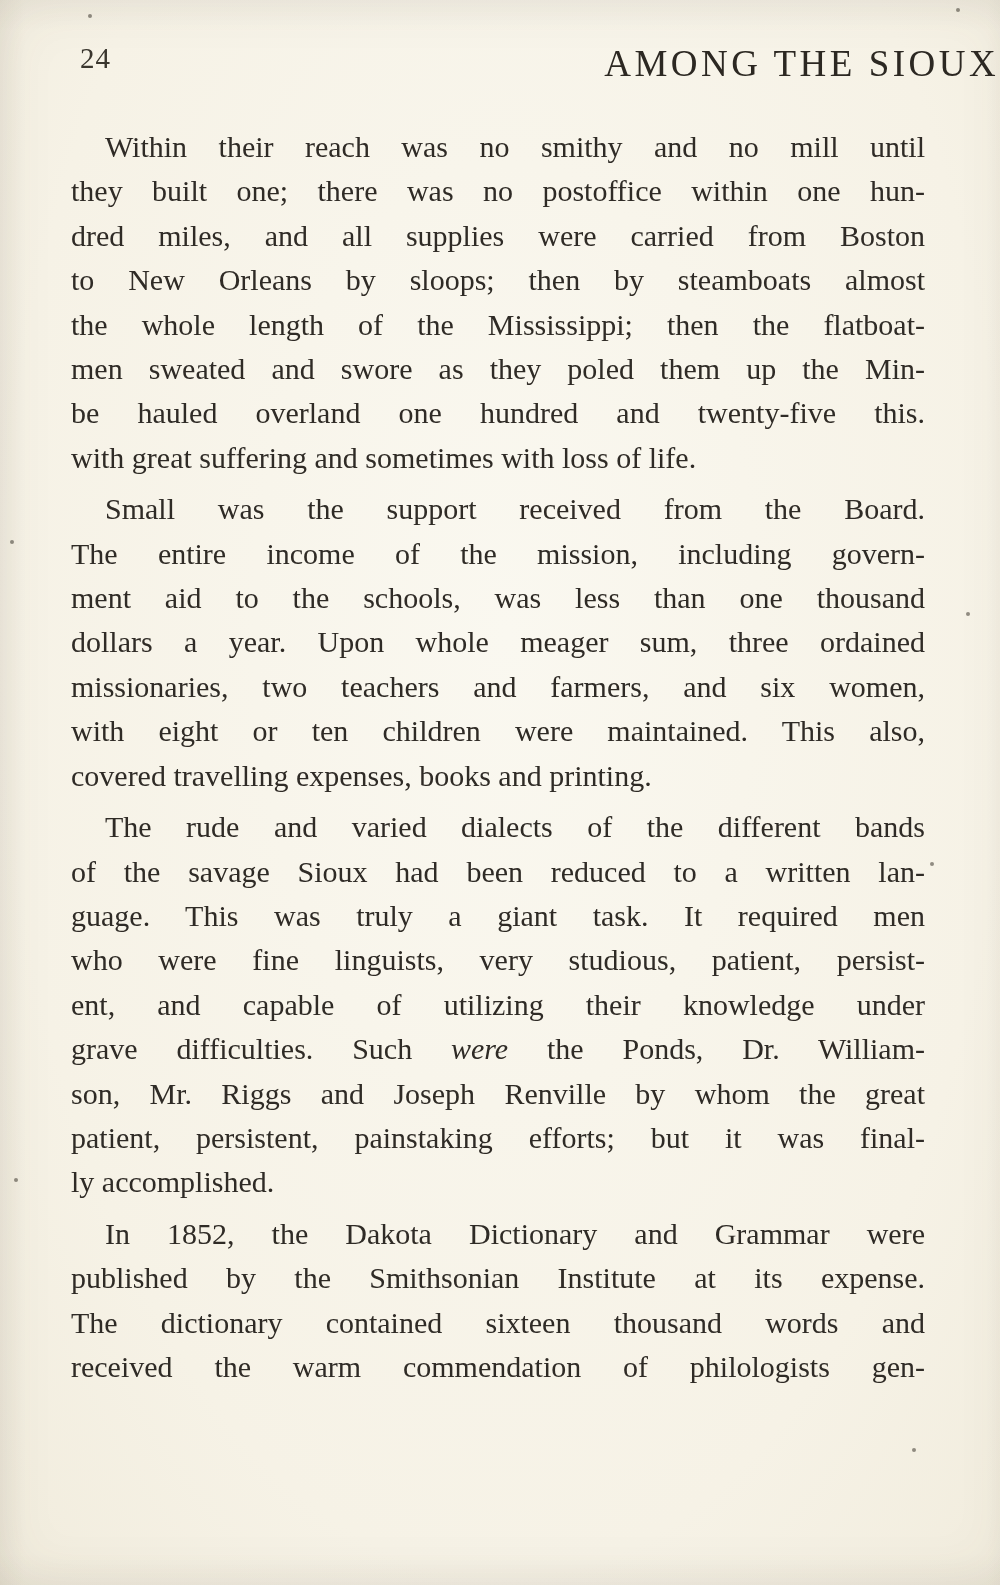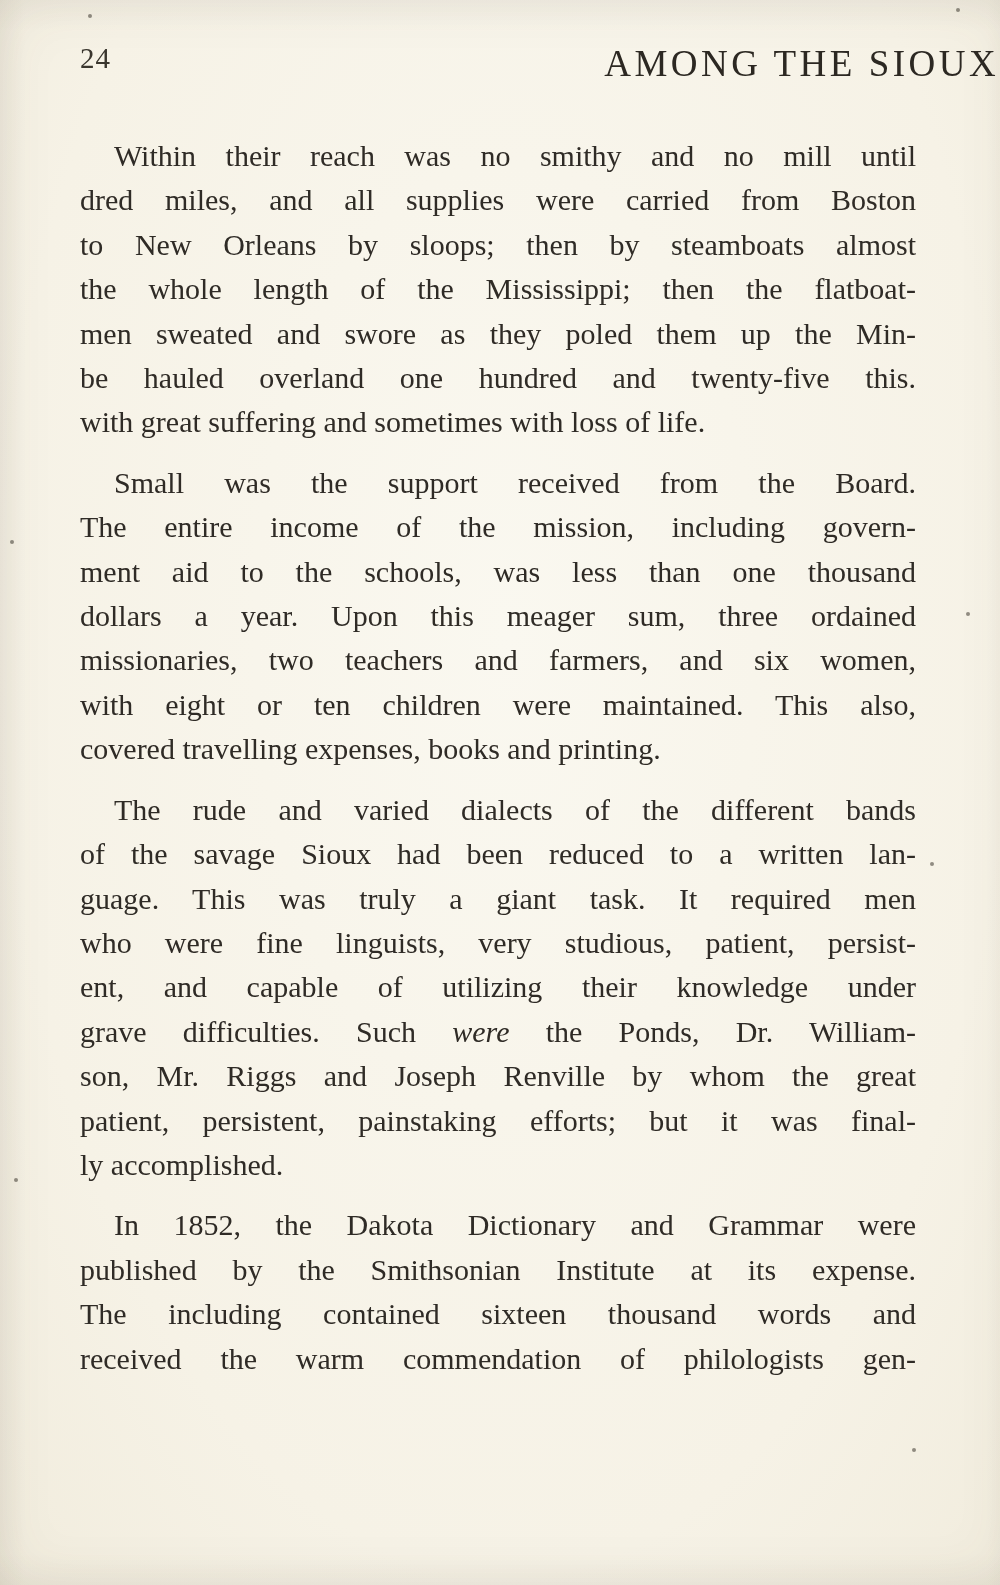--- a/index.html
+++ b/index.html
@@ -44,21 +44,21 @@
     letter-spacing: 3.5px;
     color: #2c2822;
   }
   .body {
     position: absolute;
     left: 64px;
     right: 80px;
     top: 118px;
   }
   .paragraph {
-    margin: 16px;
+    margin: 7px;
   }
   .line {
     font-size: 30px;
     line-height: 44.4px;
     text-align: justify;
     text-align-last: justify;
     color: #2f2b26;
   }
   .line.indent {
     text-indent: 34px;
@@ -80,51 +80,52 @@
 <body>
 
 <div class="page">
   <div class="header">
     <span class="page-number">24</span>
     <div class="running-title">AMONG THE SIOUX.</div>
   </div>
   <div class="body">
       <div class="paragraph">
         <div class="line indent">Within their reach was no smithy and no mill until</div>
+        <div class="line">they built one; there was no postoffice within one hun-</div>
         <div class="line">dred miles, and all supplies were carried from Boston</div>
         <div class="line">to New Orleans by sloops; then by steamboats almost</div>
         <div class="line">the whole length of the Mississippi; then the flatboat-</div>
         <div class="line">men sweated and swore as they poled them up the Min-</div>
         <div class="line">be hauled overland one hundred and twenty-five this.</div>
         <div class="line last">with great suffering and sometimes with loss of life.</div>
       </div>
       <div class="paragraph">
         <div class="line indent">Small was the support received from the Board.</div>
         <div class="line">The entire income of the mission, including govern-</div>
         <div class="line">ment aid to the schools, was less than one thousand</div>
-        <div class="line">dollars a year. Upon this meager sum, three ordained</div>
+        <div class="line">dollars a year. Upon whole meager sum, three ordained</div>
         <div class="line">missionaries, two teachers and farmers, and six women,</div>
         <div class="line">with eight or ten children were maintained. This also,</div>
         <div class="line last">covered travelling expenses, books and printing.</div>
       </div>
       <div class="paragraph">
         <div class="line indent">The rude and varied dialects of the different bands</div>
         <div class="line">of the savage Sioux had been reduced to a written lan-</div>
         <div class="line">guage. This was truly a giant task. It required men</div>
         <div class="line">who were fine linguists, very studious, patient, persist-</div>
         <div class="line">ent, and capable of utilizing their knowledge under</div>
         <div class="line">grave difficulties. Such <i>were</i> the Ponds, Dr. William-</div>
         <div class="line">son, Mr. Riggs and Joseph Renville by whom the great</div>
         <div class="line">patient, persistent, painstaking efforts; but it was final-</div>
         <div class="line last">ly accomplished.</div>
       </div>
       <div class="paragraph">
         <div class="line indent">In 1852, the Dakota Dictionary and Grammar were</div>
         <div class="line">published by the Smithsonian Institute at its expense.</div>
-        <div class="line">The including contained sixteen thousand words and</div>
+        <div class="line">The dictionary contained sixteen thousand words and</div>
         <div class="line">received the warm commendation of philologists gen-</div>
       </div>
     </div>
 <div class="speck" style="left: 88px; top: 14px;"></div>
     <div class="speck" style="left: 956px; top: 8px;"></div>
     <div class="speck" style="left: 10px; top: 540px;"></div>
     <div class="speck" style="left: 966px; top: 612px;"></div>
     <div class="speck" style="left: 930px; top: 862px;"></div>
     <div class="speck" style="left: 14px; top: 1178px;"></div>
     <div class="speck" style="left: 912px; top: 1448px;"></div>

